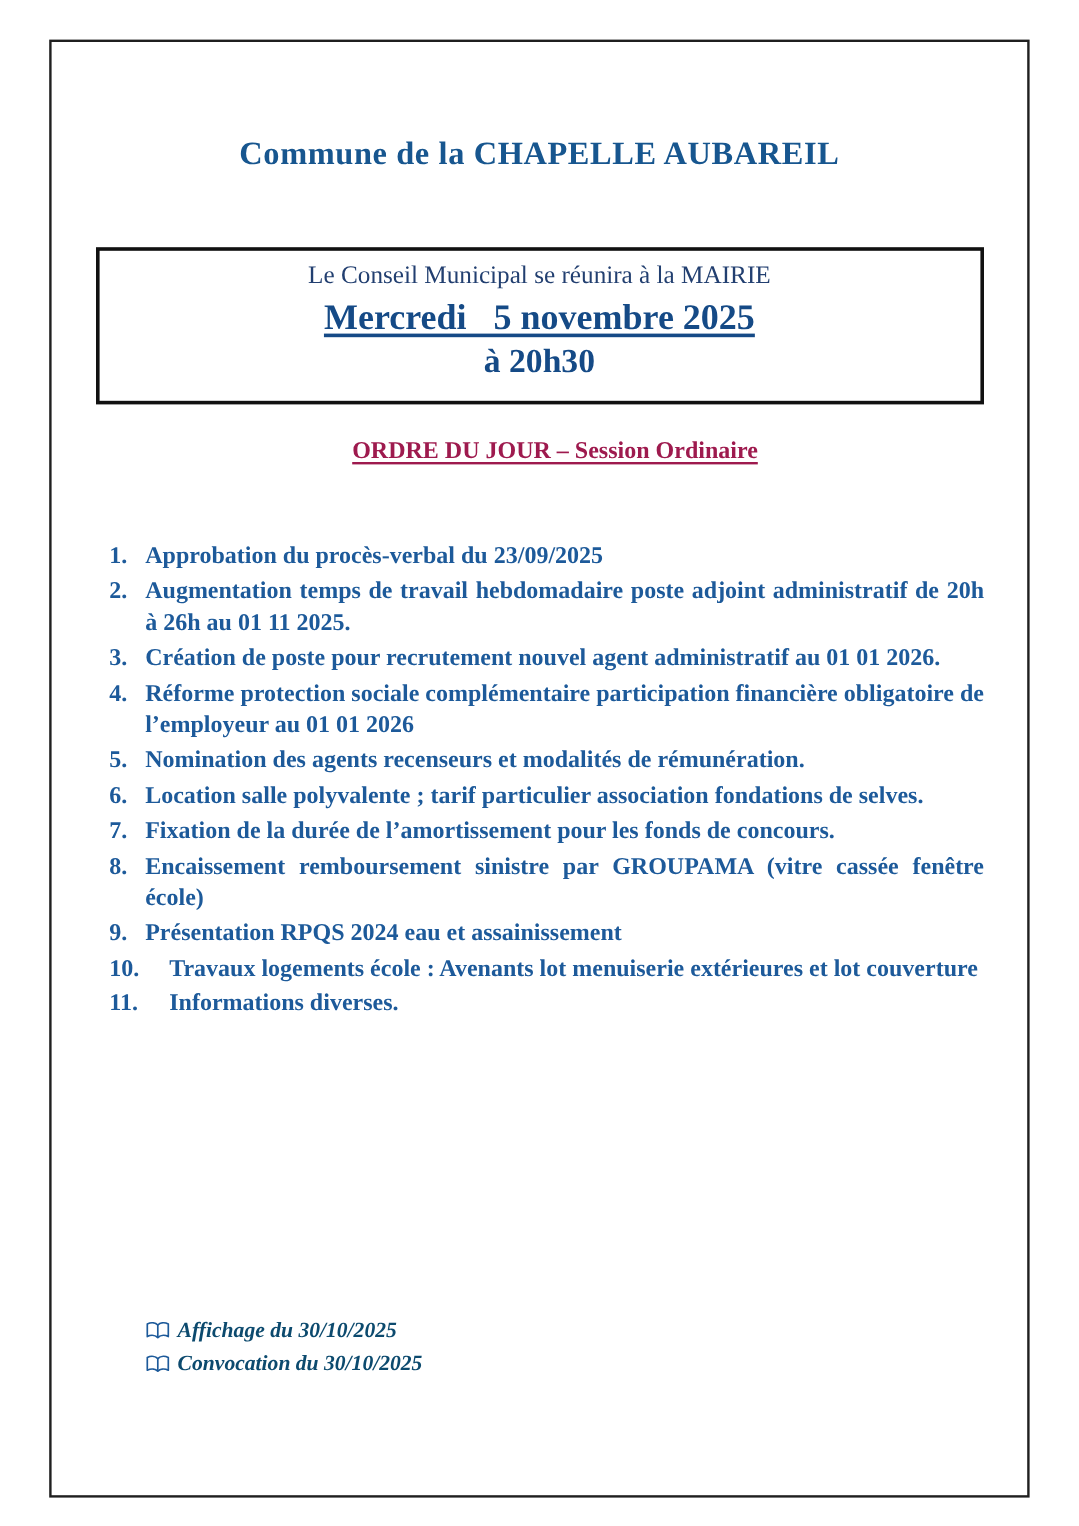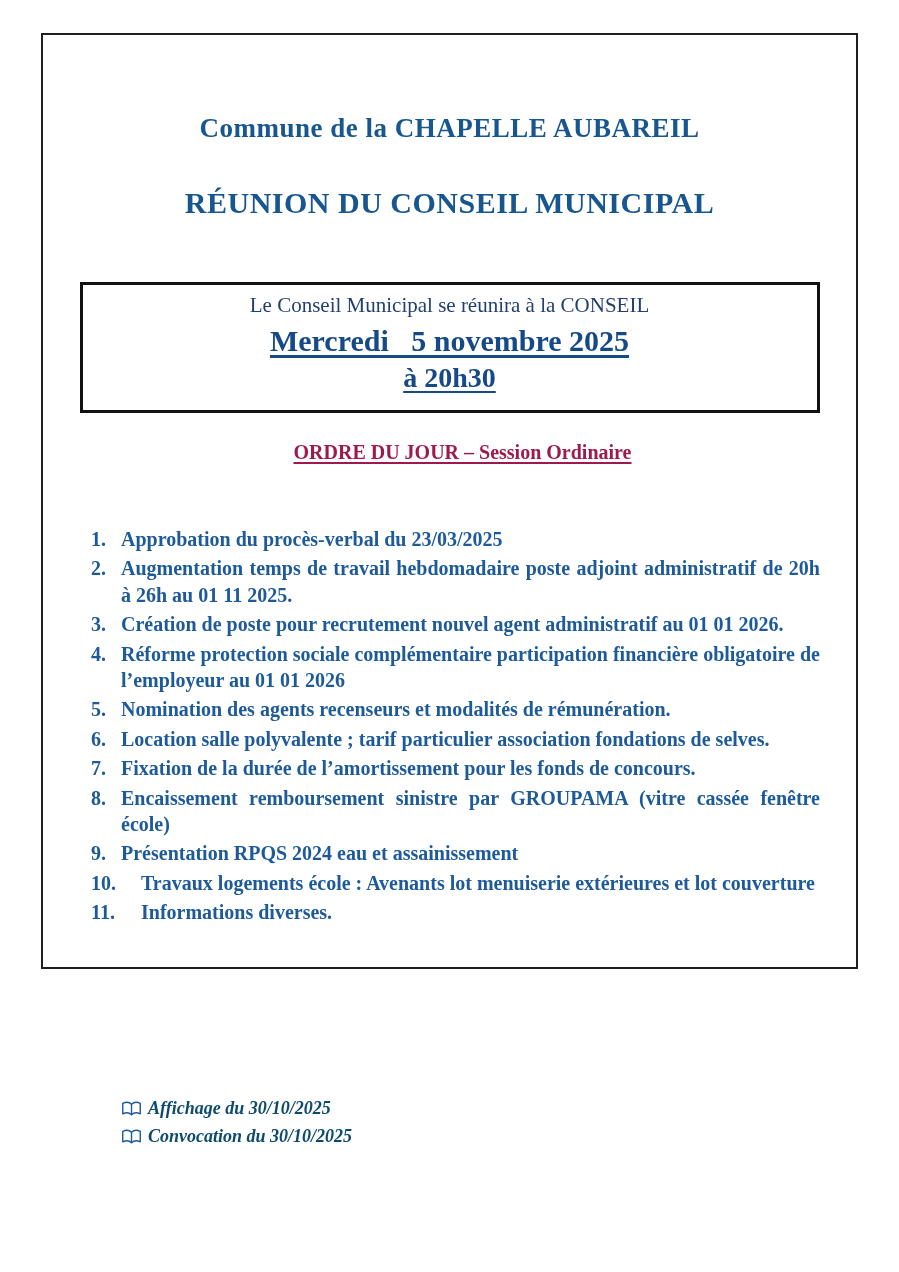--- a/index.html
+++ b/index.html
@@ -10,21 +10,21 @@
     background: #ffffff;
     font-family: "Liberation Serif", serif;
     position: relative;
     overflow: hidden;
   }
   .frame {
     position: absolute;
     left: 41px;
     top: 33px;
     width: 817px;
-    height: 936px;
+    height: 1215px;
     border: 2px solid #1f1f1f;
     background: #fff;
   }
   .title {
     margin: 78px 0 0 0;
     text-align: center;
     font-size: 27px;
     font-weight: bold;
     color: #17568f;
     letter-spacing: 0.5px;
@@ -55,21 +55,20 @@
     color: #154a86;
     text-decoration: underline;
     text-underline-offset: 4px;
     white-space: pre-wrap;
   }
   .notice-time {
     margin-top: 4px;
     font-size: 28px;
     font-weight: bold;
     color: #154a86;
-    text-decoration: underline;
     text-underline-offset: 4px;
   }
   .agenda-heading {
     margin-top: 28px;
     text-align: center;
     font-size: 20px;
     font-weight: bold;
     color: #9e1a4e;
     text-decoration: underline;
     text-underline-offset: 3px;
@@ -121,35 +120,34 @@
     flex: 0 0 auto;
   }
 </style>
 </head>
 <body>
 
 <div class="frame">
 
   <h1 class="title">Commune de la CHAPELLE AUBAREIL</h1>
 
-  <h2 class="subtitle">RÉUNION DU CONSEIL MUNICIPAL</h2>
 
   <div class="notice">
-    <div class="notice-intro">Le Conseil Municipal se réunira à la CONSEIL</div>
+    <div class="notice-intro">Le Conseil Municipal se réunira à la MAIRIE</div>
     <div class="notice-date">Mercredi   5 novembre 2025</div>
     <div class="notice-time">à 20h30</div>
   </div>
 
   <div class="agenda-heading">ORDRE DU JOUR – Session Ordinaire</div>
 
   <div class="agenda-list">
 
       <div class="agenda-item">
         <span class="agenda-num">1.</span>
-        <span class="agenda-text">Approbation du procès-verbal du 23/03/2025</span>
+        <span class="agenda-text">Approbation du procès-verbal du 23/09/2025</span>
       </div>
 
       <div class="agenda-item">
         <span class="agenda-num">2.</span>
         <span class="agenda-text">Augmentation temps de travail hebdomadaire poste adjoint administratif de 20h à 26h au 01 11 2025.</span>
       </div>
 
       <div class="agenda-item">
         <span class="agenda-num">3.</span>
         <span class="agenda-text">Création de poste pour recrutement nouvel agent administratif au 01 01 2026.</span>

